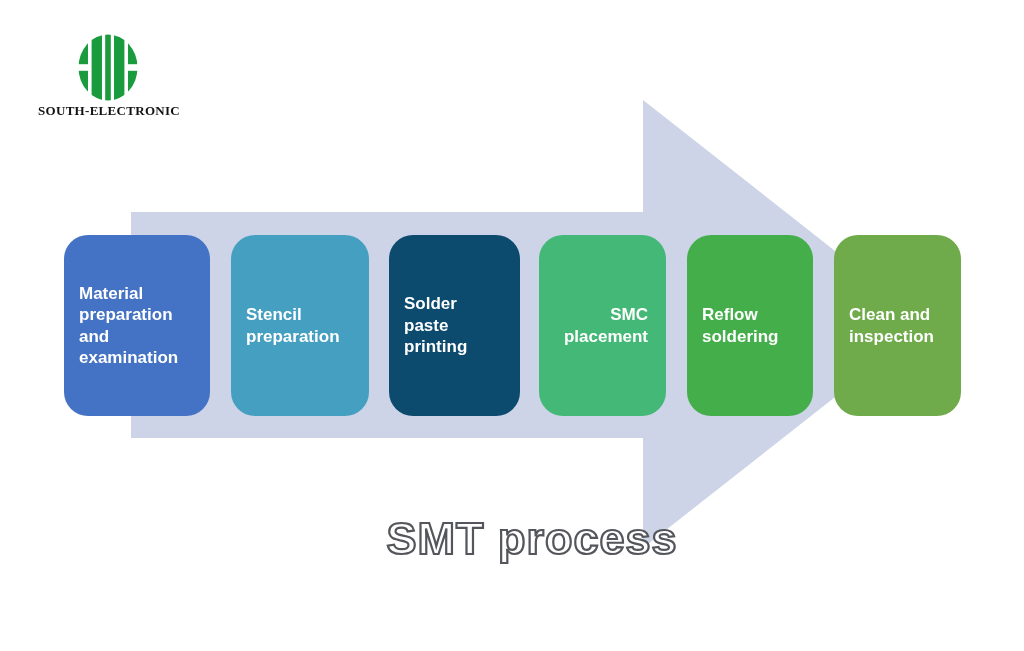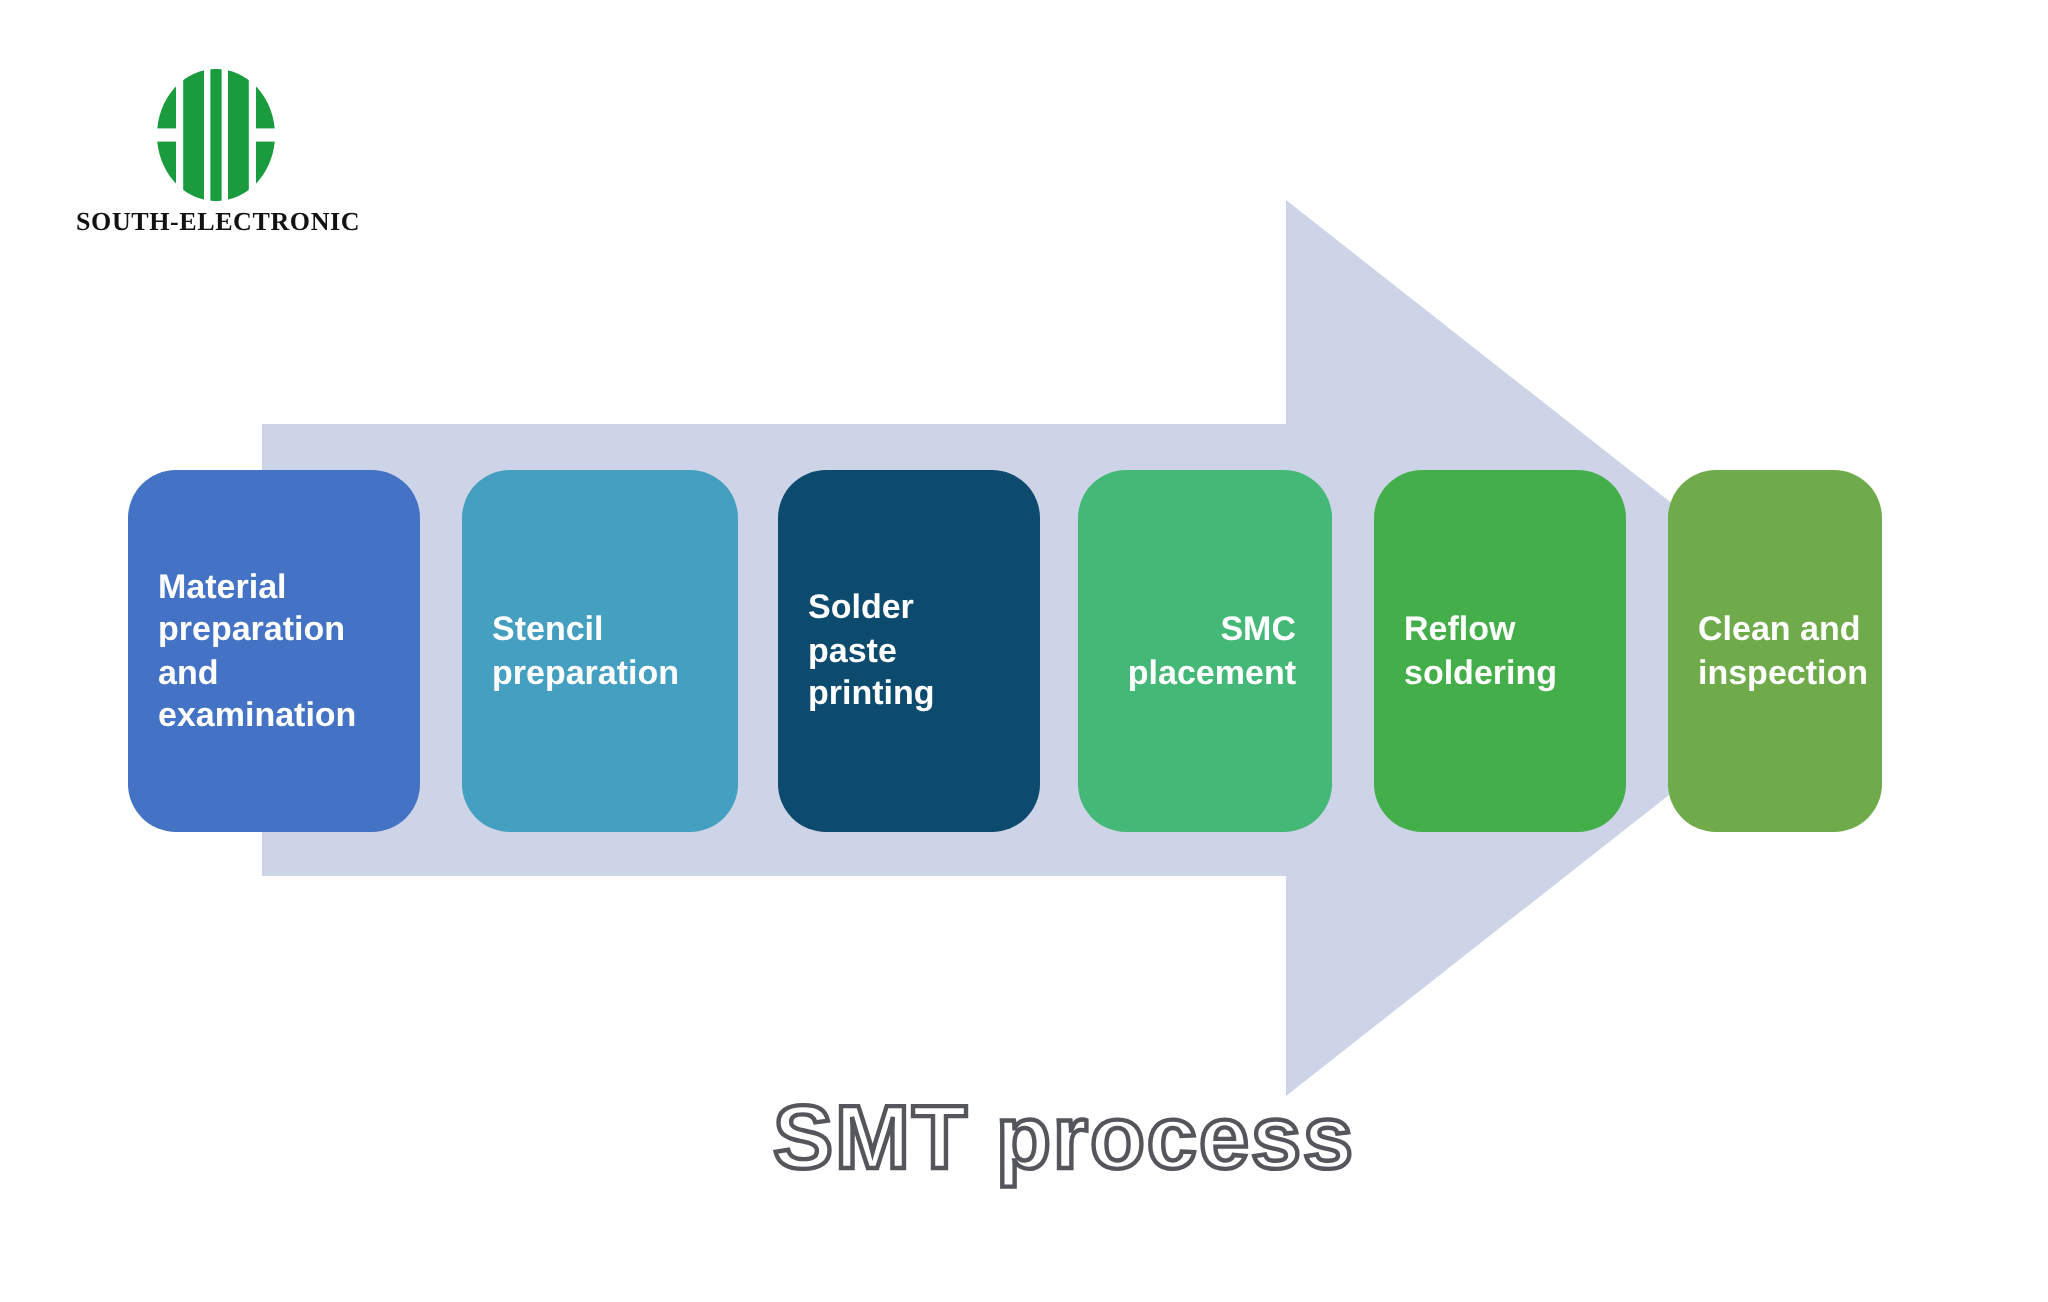--- a/index.html
+++ b/index.html
@@ -25,25 +25,25 @@
     position:absolute;top:235px;height:181px;border-radius:24px;
     display:flex;align-items:center;box-sizing:border-box;
     padding:0 18px 0 15px;color:#ffffff;font-weight:bold;
     font-size:17px;line-height:21.5px;
   }
   .step:nth-child(1){left:64px;width:146px;}
   .step:nth-child(2){left:231px;width:138px;}
   .step:nth-child(3){left:389px;width:131px;}
   .step:nth-child(4){left:539px;width:127px;}
   .step:nth-child(5){left:687px;width:126px;}
-  .step:nth-child(6){left:834px;width:107px;}
+  .step:nth-child(6){left:834px;width:127px;}
 
   
   .title{
-    position:absolute;left:0;top:543px;width:1024px;box-sizing:border-box;
+    position:absolute;left:0;top:513px;width:1024px;box-sizing:border-box;
     padding-left:40px;text-align:center;
     font-weight:bold;font-size:45px;letter-spacing:1px;
     color:#ffffff;
     -webkit-text-stroke:2.2px #54565b;
     text-shadow:0 0 1px #54565b;
   }
 </style>
 </head>
 <body>
 

